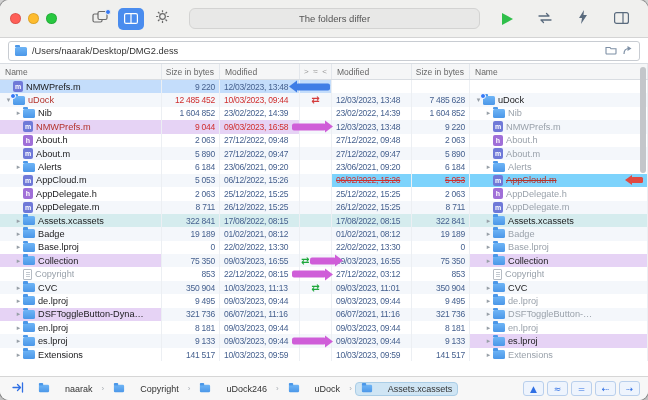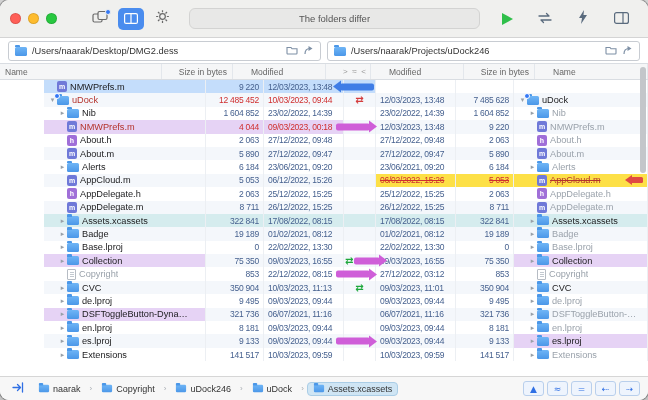--- a/index.html
+++ b/index.html
@@ -35,26 +35,26 @@
                 color:#333; background:#fff; }
   .path-text { flex:1; white-space:nowrap; overflow:hidden; }
   .summary-row { display:flex; padding:1px 10px 3px; font-size:9.3px; color:#111; flex:0 0 auto; }
   .summary-left { width:302px; } .summary-right { flex:1; padding-left:30px; }
 
   
   .table { flex:1; position:relative; display:flex; flex-direction:column;
            overflow:hidden; border-top:1px solid #d9dde2; }
   .thead, .trow { display:grid; grid-template-columns:162px 58px 80px 32px 80px 58px 1fr; }
   .thead { height:16px; background:#f5f6f7; border-bottom:1px solid #d9dde2;
-           font-size:8.5px; color:#666; flex:0 0 auto;gap:13px; }
+           font-size:8.5px; color:#666; flex:0 0 auto; }
   .th { padding:0 5px; overflow:hidden; white-space:nowrap; border-right:1px solid #e3e7ec;
         display:flex; align-items:center; }
   .th.r { justify-content:flex-end; }
   .th.mid-h { justify-content:space-between; padding:0 4px; color:#999; font-size:8px; }
-  .tbody { flex:1; position:relative; overflow:hidden;padding-left:44px; }
+  .tbody { flex:1; position:relative; overflow:hidden; }
   .trow { height:13.4px; font-size:9.2px; }
   .trow.odd { background:#f4f7fb; }
   .cell { display:flex; align-items:center; padding:0 4px; white-space:nowrap;
           overflow:hidden; border-right:1px solid #eceff3; position:relative; }
   .cell.r { justify-content:flex-end; }
   .cell.mid { overflow:visible; justify-content:center; padding:0; }
   .val { color:#46618f; font-size:8.5px; letter-spacing:-0.25px; }
   .val-red { color:#cf2f2f; }
   .name { color:#1b1b1d; margin-left:3px; overflow:hidden; text-overflow:ellipsis; }
   .name-red { color:#b4332c; }
@@ -77,21 +77,21 @@
   .fi-file.h { background:#a06fd8; }
   .fi-doc { width:9px; height:11px; background:#fff; border:1px solid #b6bcc4;
             border-radius:1px; position:relative; flex:0 0 auto; }
   .fi-doc::before { content:""; position:absolute; left:1.5px; top:2px; width:4.5px;
                     height:1px; background:#c3c9d0; box-shadow:0 2px 0 #c3c9d0, 0 4px 0 #c3c9d0; }
 
   
   .hl-blue { background:#c4ddfb; }
   .hl-purple { background:#e6d3f5; }
   .hl-teal { background:#d5ecee; }
-  .hl-red { background:#fde047; }
+  .hl-red { background:#7dd3fc; }
 
   
   .sync { font-family:"DejaVu Sans", sans-serif; font-size:10px; font-weight:bold;
           line-height:1; position:relative; z-index:3; }
   .sync.g { color:#1ea83c; } .sync.r { color:#d43c3c; }
   .arw { position:absolute; top:50%; transform:translateY(-50%); height:7px; z-index:2; }
   .arw-r { left:-8px; width:34px; background:#cf5ed8; border-radius:2px; }
   .arw-r::after { content:""; position:absolute; right:-7px; top:-2.5px;
                   border-left:8px solid #cf5ed8; border-top:6px solid transparent;
                   border-bottom:6px solid transparent; }
@@ -108,21 +108,21 @@
                      border-bottom:5.5px solid transparent; }
   .scroll-thumb { position:absolute; right:2px; top:3px; width:6px; height:106px;
                   background:#c3c6ca; border-radius:3px; z-index:5; }
 
   
   .footer { height:24px; border-top:1px solid #d6d6d6; background:#f7f7f7; display:flex;
             align-items:center; padding:0 8px; gap:2px; flex:0 0 auto; font-size:9px; }
   .reveal-btn { width:20px; height:16px; border-radius:4px; display:flex; align-items:center;
                 justify-content:center; margin-right:2px; }
   .crumbs { display:flex; align-items:center; gap:2px; }
-  .crumb { display:flex; align-items:center; gap:3px; padding:1px 5px; border-radius:4px;
+  .crumb { display:flex; align-items:center; gap:15px; padding:1px 5px; border-radius:4px;
            color:#333; border:1px solid transparent; }
   .crumb.active { background:#cfe5f4; border-color:#aacde6; }
   .crumb-sep { color:#a8adb3; font-size:8px; padding:0 1px; }
   .filters { margin-left:auto; display:flex; gap:3px; }
   .fbtn { min-width:21px; height:15px; border:1px solid #b9cfec; background:#eef4fd;
           border-radius:3px; color:#2f6fe4; font-size:9px; display:flex; align-items:center;
           justify-content:center; font-family:"DejaVu Sans", sans-serif; }
 </style>
 </head>
 <body>
@@ -203,35 +203,20 @@
             <path d="M1 2.5h4l1 1.3h5v4.4a.8.8 0 0 1-.8.8H1.8A.8.8 0 0 1 1 8.2Z" fill="none" stroke="#7d8fa5" stroke-width="1.1"></path>
           </svg>
       </span>
       <span>
         <svg width="11" height="10">
             <path d="M2 9 Q2 3.5 7 3.5" fill="none" stroke="#7d8fa5" stroke-width="1.2"></path>
             <path d="M5.5 1 L9.5 3.5 L5.5 6 Z" fill="#7d8fa5"></path>
           </svg>
       </span>
     </div>
-    <div class="path-field">
-      <span class="fi-folder"></span>
-      <span class="path-text">/Users/naarak/Projects/uDock246</span>
-      <span>
-        <svg width="12" height="10">
-            <path d="M1 2.5h4l1 1.3h5v4.4a.8.8 0 0 1-.8.8H1.8A.8.8 0 0 1 1 8.2Z" fill="none" stroke="#7d8fa5" stroke-width="1.1"></path>
-          </svg>
-      </span>
-      <span>
-        <svg width="11" height="10">
-            <path d="M2 9 Q2 3.5 7 3.5" fill="none" stroke="#7d8fa5" stroke-width="1.2"></path>
-            <path d="M5.5 1 L9.5 3.5 L5.5 6 Z" fill="#7d8fa5"></path>
-          </svg>
-      </span>
-    </div>
   </div>
 
 
   <div class="table">
     <div class="thead">
       <div class="th">Name</div>
       <div class="th r">Size in bytes</div>
       <div class="th">Modified</div>
       <div class="th mid-h">
         <span>&gt;</span>
@@ -318,24 +303,24 @@
             <span class="name">Nib</span>
           </div>
         </div>
         <div class="trow odd">
           <div class="cell lname hl-purple" style="padding-left: 14px;">
             <span class="disc"></span>
             <span class="fi-file m">m</span>
             <span class="name name-red">NMWPrefs.m</span>
           </div>
           <div class="cell r lsize hl-purple">
-            <span class="val val-red">4 044</span>
+            <span class="val val-red">9 044</span>
           </div>
           <div class="cell lmod hl-purple">
-            <span class="val val-red">09/03/2023, 00:18</span>
+            <span class="val val-red">09/03/2023, 16:58</span>
           </div>
           <div class="cell mid">
             <div class="arw arw-r"></div>
           </div>
           <div class="cell rmod">
             <span class="val">12/03/2023, 13:48</span>
           </div>
           <div class="cell r rsize">
             <span class="val">9 220</span>
           </div>

